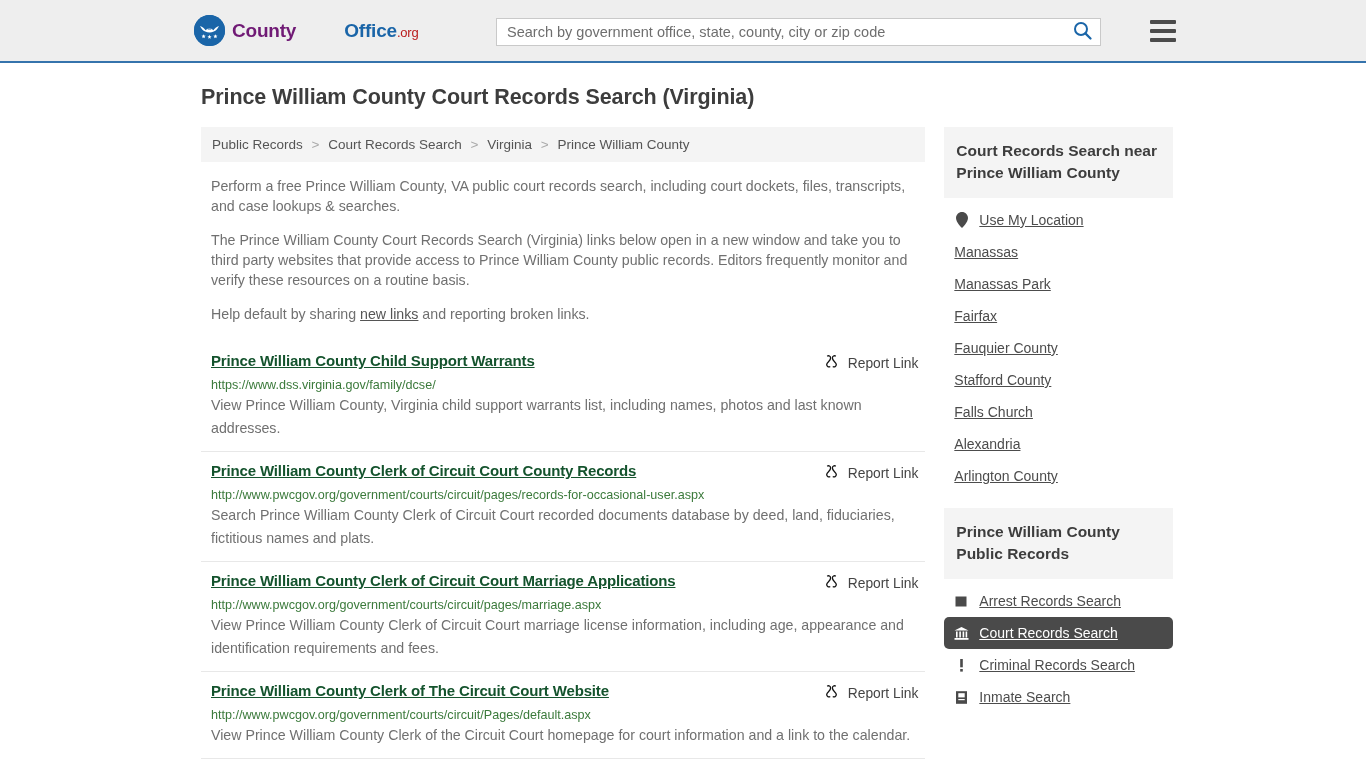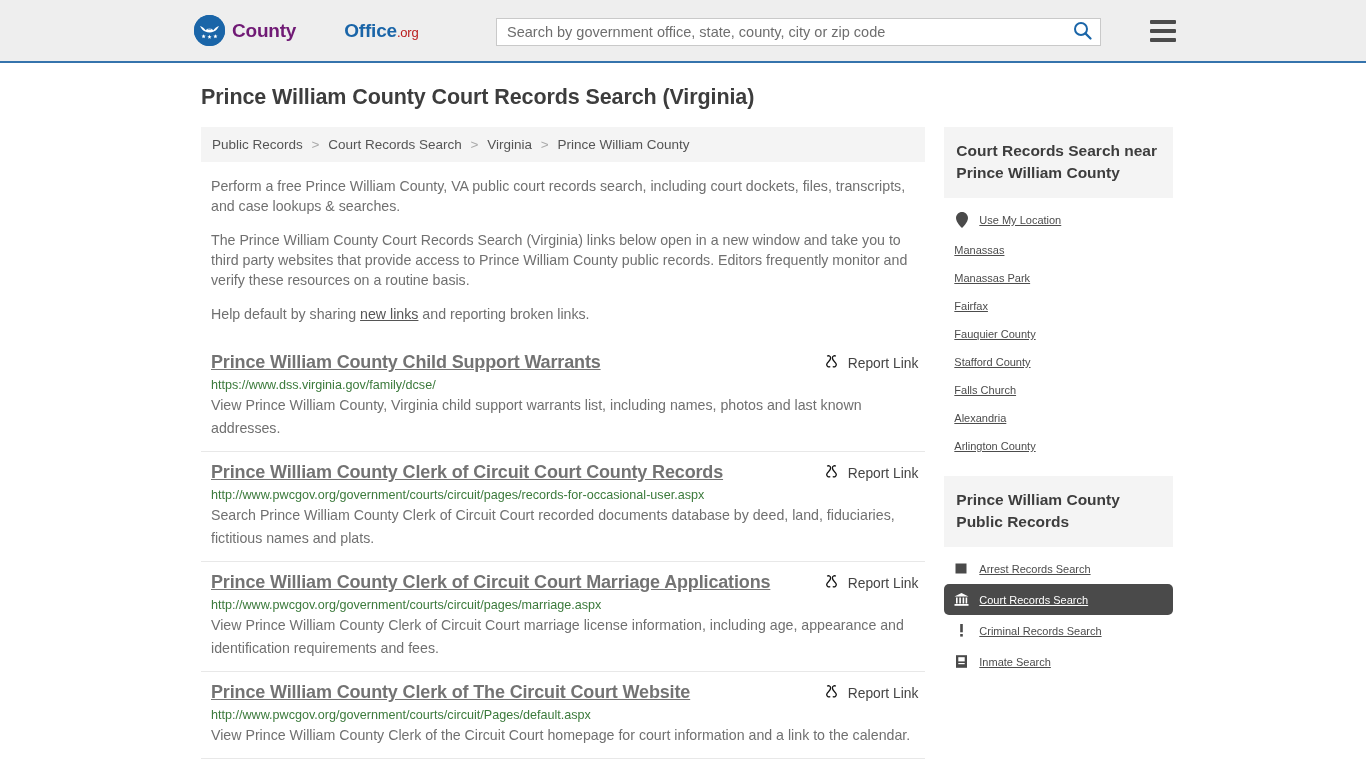--- a/index.html
+++ b/index.html
@@ -145,23 +145,23 @@
     border-bottom: 1px solid #e8e8e8;
     position: relative;
   }
   .result:first-of-type { padding-top: 14px; }
   .result-head {
     display: flex;
     justify-content: space-between;
     align-items: flex-start;
   }
   .result-title {
-    font-size: 18px;
+    font-size: 15px;
     font-weight: bold;
-    color: #737373;
+    color: #14532d;
     text-decoration: underline;
     letter-spacing: -0.15px;
     text-align: right;
   }
   .report-link {
     display: flex;
     align-items: center;
     gap: 8px;
     font-size: 13.8px;
     color: #444444;
@@ -196,21 +196,21 @@
   }
   .side-list { padding: 6px 0 0 0; }
   .side-item {
     display: flex;
     align-items: center;
     gap: 10px;
     padding: 8px 10px;
     border-radius: 5px;
   }
   .side-item a {
-    font-size: 11px;
+    font-size: 14px;
     color: #4c4c4c;
     text-decoration: underline;
     text-align: center;
   }
   .side-item.active {
     background: #4a4a4a;
   }
   .side-item.active a { color: #ffffff; }
   .side-ico {
     width: 15px;

